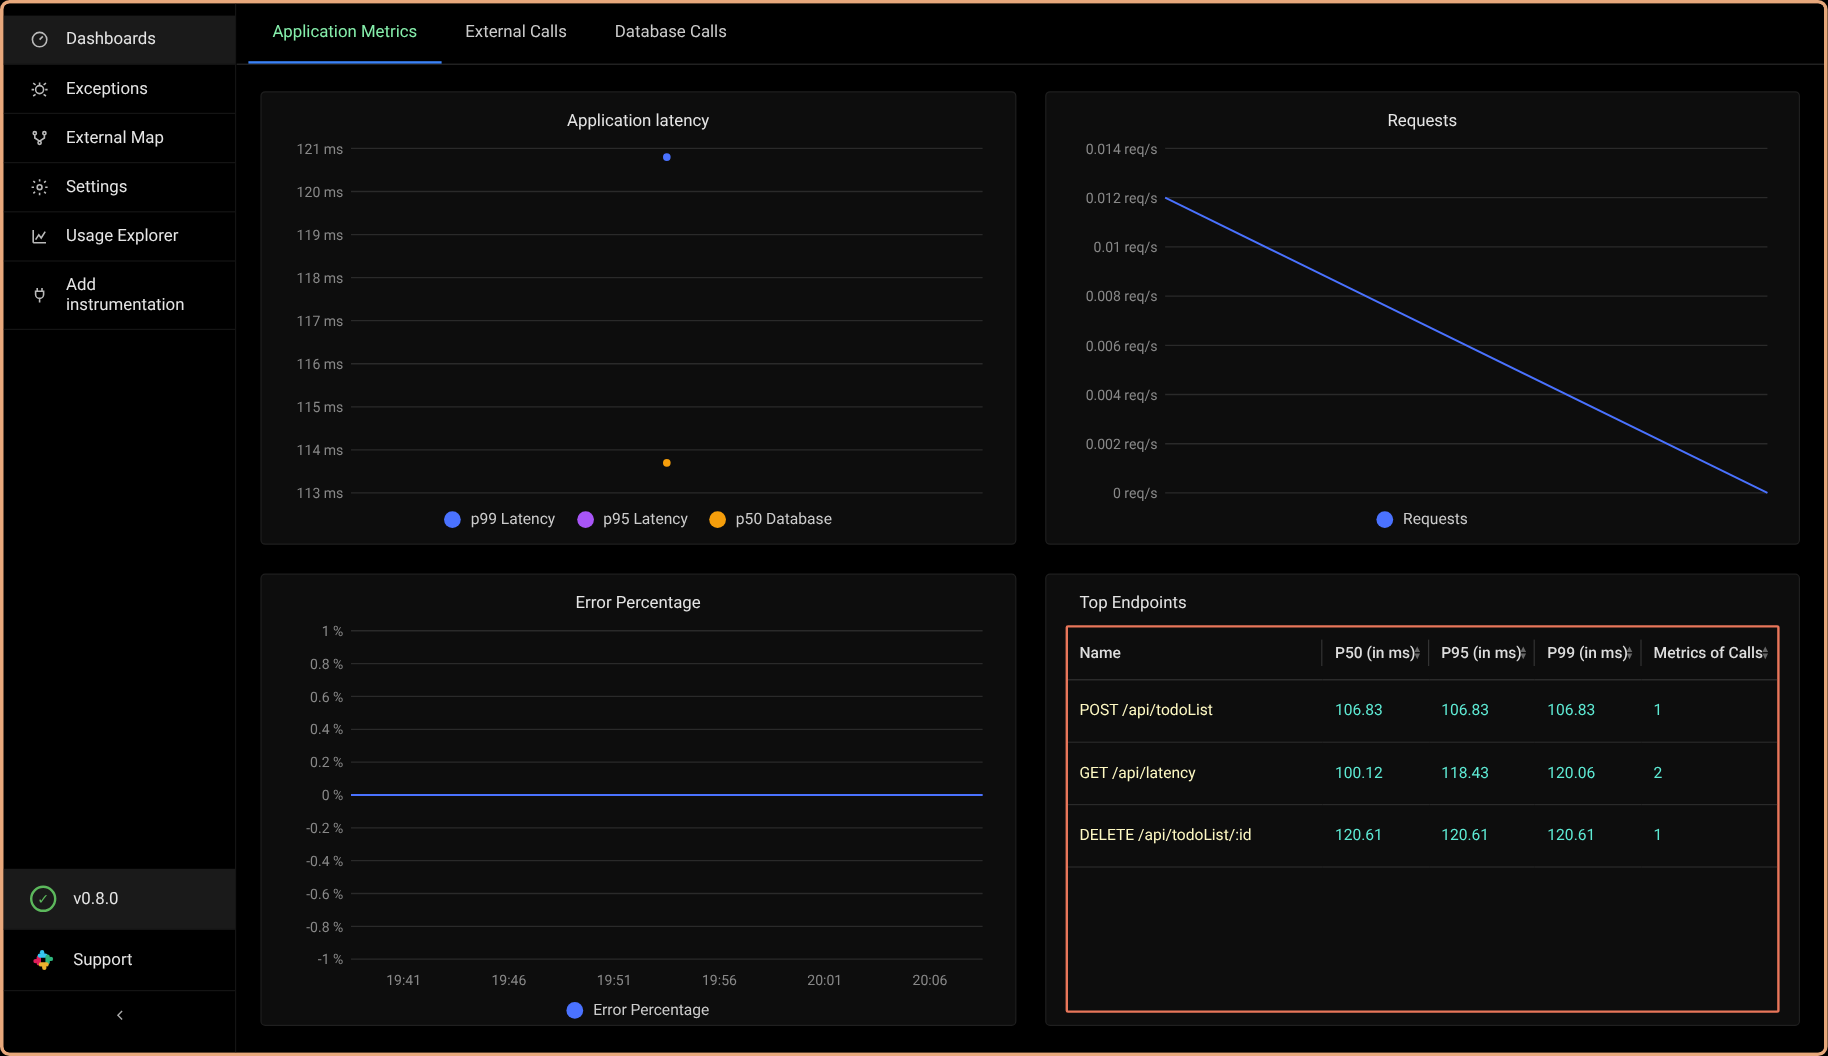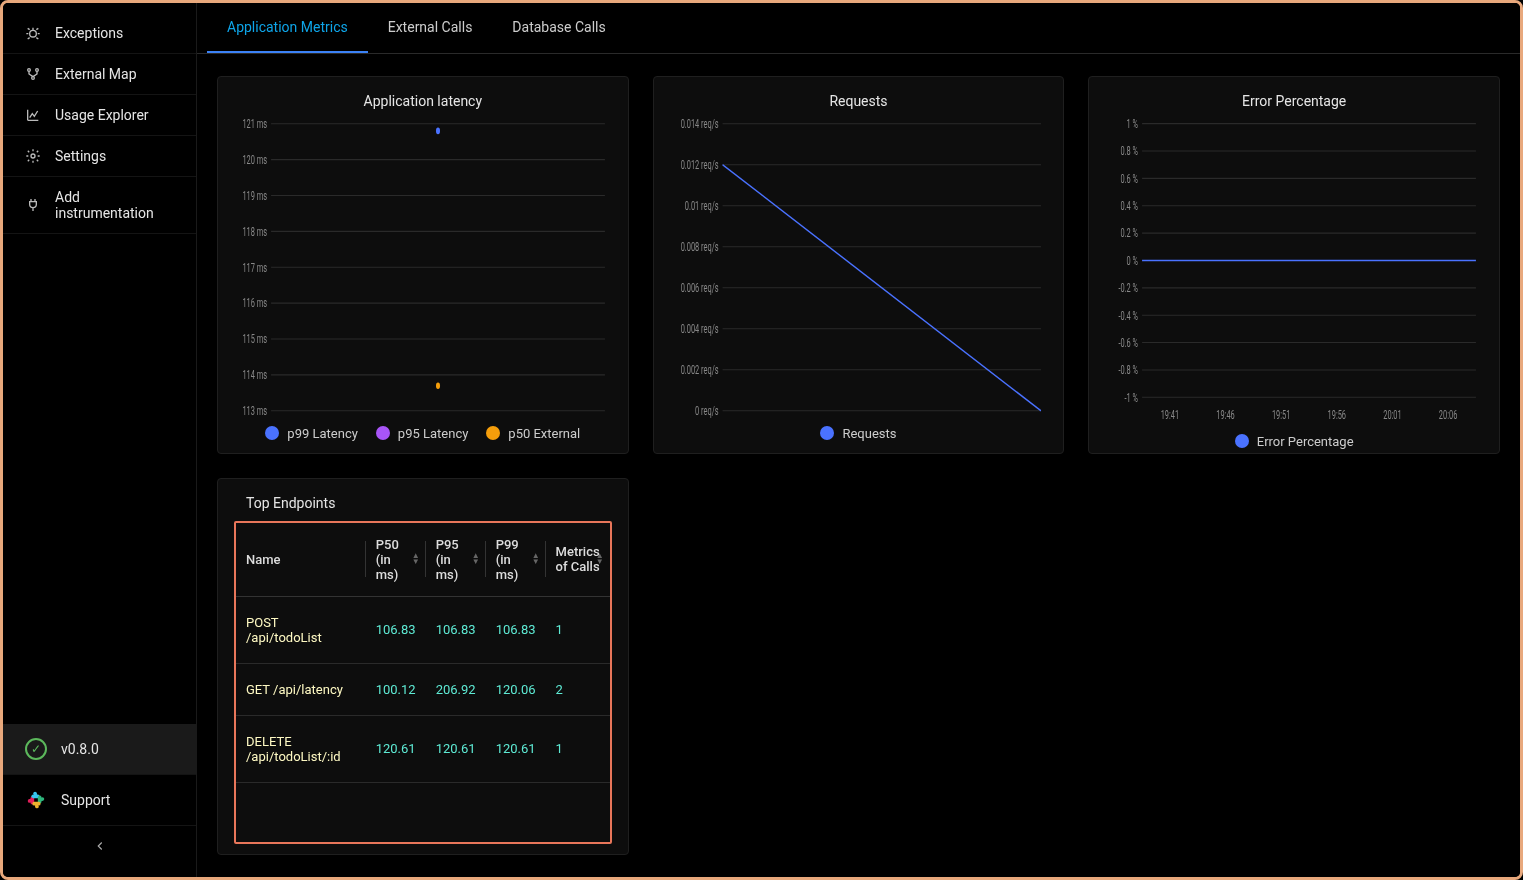--- a/index.html
+++ b/index.html
@@ -12,22 +12,22 @@
 .nav-item .icon { width:16px; height:16px; display:flex; align-items:center; justify-content:center; color:#bababa; }
 .nav-item .icon svg { width:16px; height:16px; }
 .nav-bottom { padding-bottom:8px; }
 .nav-bottom .nav-item { padding:14px 22px; }
 .version-icon { width:22px; height:22px; border:2px solid #5cb85c; border-radius:50%; display:flex; align-items:center; justify-content:center; color:#5cb85c; font-size:12px; }
 .slack-icon { width:22px; height:22px; }
 .collapse-row { display:flex; justify-content:center; padding:12px 0; cursor:pointer; color:#aaa; }
 .main { flex:1; background:#000; display:flex; flex-direction:column; overflow:hidden; }
 .tabs { display:flex; gap:0; border-bottom:1px solid #2a2a2a; padding:0 10px; }
 .tab { padding:16px 20px; font-size:14px; color:#ccc; cursor:pointer; }
-.tab.active { color:#0ea5e9; border-bottom:2px solid #3b82f6;text-align:right; }
-.dash-body { flex:1; padding:22px 20px; display:grid; grid-template-columns:1fr 1fr 1fr; grid-template-rows:1fr 1fr; gap:24px; overflow:hidden; }
+.tab.active { color:#86efac; border-bottom:2px solid #3b82f6;text-align:right; }
+.dash-body { flex:1; padding:22px 20px; display:grid; grid-template-columns:1fr 1fr; grid-template-rows:1fr 1fr; gap:24px; overflow:hidden; }
 .panel { background:#0d0d0d; border:1px solid #1f1f1f; border-radius:4px; padding:16px 16px 10px 16px; display:flex; flex-direction:column; position:relative; }
 .panel-title { text-align:center; font-size:14px; color:#e5e5e5; margin-bottom:6px; }
 .panel-title.left { text-align:left; margin-left:12px; margin-bottom:10px; }
 .chart-area { flex:1; position:relative; }
 .legend { display:flex; justify-content:center; gap:18px; padding:6px 0 2px 0; font-size:13px; color:#ccc; }
 .legend-item { display:flex; gap:8px; }
 .legend-dot { width:14px; height:14px; border-radius:50%; }
 .chart-svg { width:100%; height:100%; }
 .grid-line { stroke:#2a2a2a; stroke-width:1; }
 .axis-label { fill:#888; font-size:11px; text-anchor:end; }
@@ -41,20 +41,29 @@
 th.bordered-right::after { content:""; position:absolute; right:0; top:25%; height:50%; width:1px; background:#333; }
 td { padding:18px 10px; border-bottom:1px solid #2a2a2a; color:#5eead4; }
 td.link { color:#fef9c3; cursor:pointer; }
 </style>
 </head>
 <body>
 
 <div class="app">
   <div class="sidebar">
     <div class="nav-top">
+      <div class="nav-item active">
+        <span class="icon">
+            <svg viewBox="0 0 24 24" fill="none" stroke="currentColor" stroke-width="2">
+              <circle cx="12" cy="12" r="9"></circle>
+              <path d="M12 12 L16 8"></path>
+            </svg>
+          </span>
+        <span>Dashboards</span>
+      </div>
       <div class="nav-item">
         <span class="icon">
             <svg viewBox="0 0 24 24" fill="none" stroke="currentColor" stroke-width="2">
               <circle cx="12" cy="13" r="5"></circle>
               <path d="M12 4v4M7 7l-3-2M17 7l3-2M5 13H2M19 13h3M7 19l-3 2M17 19l3 2"></path>
             </svg>
           </span>
         <span>Exceptions</span>
       </div>
       <div class="nav-item">
@@ -64,33 +73,33 @@
               <circle cx="18" cy="6" r="2"></circle>
               <circle cx="12" cy="18" r="2"></circle>
               <path d="M6 8v4l6 4M18 8v4l-6 4"></path>
             </svg>
           </span>
         <span>External Map</span>
       </div>
       <div class="nav-item">
         <span class="icon">
             <svg viewBox="0 0 24 24" fill="none" stroke="currentColor" stroke-width="2">
-              <path d="M4 20V4M4 20h16M7 16l4-6 3 4 5-8"></path>
-            </svg>
-          </span>
-        <span>Usage Explorer</span>
-      </div>
-      <div class="nav-item">
-        <span class="icon">
-            <svg viewBox="0 0 24 24" fill="none" stroke="currentColor" stroke-width="2">
               <circle cx="12" cy="12" r="3"></circle>
               <path d="M12 2v3M12 19v3M4.2 4.2l2.1 2.1M17.7 17.7l2.1 2.1M2 12h3M19 12h3M4.2 19.8l2.1-2.1M17.7 6.3l2.1-2.1"></path>
             </svg>
           </span>
         <span>Settings</span>
+      </div>
+      <div class="nav-item">
+        <span class="icon">
+            <svg viewBox="0 0 24 24" fill="none" stroke="currentColor" stroke-width="2">
+              <path d="M4 20V4M4 20h16M7 16l4-6 3 4 5-8"></path>
+            </svg>
+          </span>
+        <span>Usage Explorer</span>
       </div>
       <div class="nav-item">
         <span class="icon">
             <svg viewBox="0 0 24 24" fill="none" stroke="currentColor" stroke-width="2">
               <path d="M9 3v4M15 3v4M7 7h10v4a5 5 0 01-10 0V7zM12 16v5"></path>
             </svg>
           </span>
         <span>Add instrumentation</span>
       </div>
     </div>
@@ -161,21 +170,21 @@
           <div class="legend-item">
               <span class="legend-dot" style="background:#4a72ff"></span>
               <span>p99 Latency</span>
             </div>
           <div class="legend-item">
               <span class="legend-dot" style="background:#a855f7"></span>
               <span>p95 Latency</span>
             </div>
           <div class="legend-item">
               <span class="legend-dot" style="background:#f59e0b"></span>
-              <span>p50 External</span>
+              <span>p50 Database</span>
             </div>
         </div>
       </div>
 
       <div class="panel">
         <div class="panel-title">Requests</div>
         <div class="chart-area">
           <svg class="chart-svg" viewBox="0 0 560 280" preserveAspectRatio="none" id="requests-svg">
               <line class="grid-line" x1="78" x2="550" y1="8" y2="8"></line>
               <text class="axis-label" x="72" y="12">0.014 req/s</text>
@@ -264,21 +273,21 @@
                 <tr>
                   <td class="link">POST /api/todoList</td>
                   <td>106.83</td>
                   <td>106.83</td>
                   <td>106.83</td>
                   <td>1</td>
                 </tr>
                 <tr>
                   <td class="link">GET /api/latency</td>
                   <td>100.12</td>
-                  <td>206.92</td>
+                  <td>118.43</td>
                   <td>120.06</td>
                   <td>2</td>
                 </tr>
                 <tr>
                   <td class="link">DELETE /api/todoList/:id</td>
                   <td>120.61</td>
                   <td>120.61</td>
                   <td>120.61</td>
                   <td>1</td>
                 </tr>

